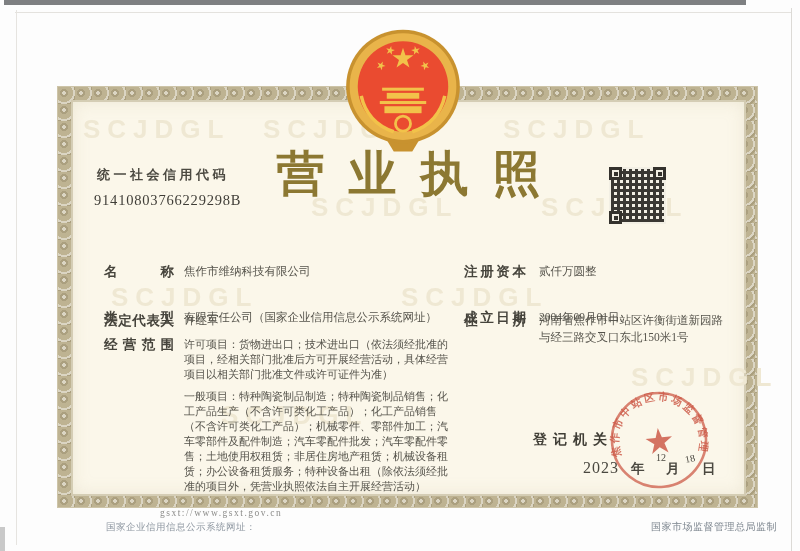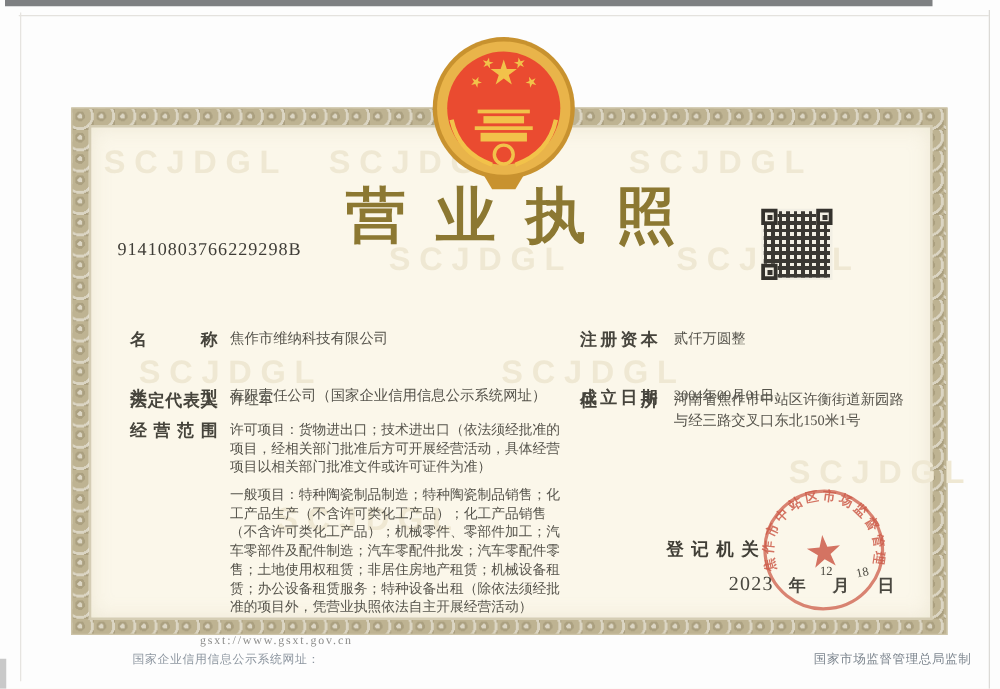--- a/index.html
+++ b/index.html
@@ -106,20 +106,21 @@
     <span class="wm">SCJDGL</span>
     <span class="wm">SCJDGL</span>
     <span class="wm">SCJDGL</span>
     <span class="wm">SCJDGL</span>
     <span class="wm">SCJDGL</span>
     <span class="wm">SCJDGL</span>
     <span class="wm">SCJDGL</span>
     <span class="wm">SCJDGL</span>
     <span class="wm">SCJDGL</span>
 
+    <div class="credit-label">统一社会信用代码</div>
     <div class="credit-code">91410803766229298B</div>
 
     <div class="license-title">营业执照</div>
 
     <div class="qr">
       <div class="f tl"></div>
       <div class="f tr"></div>
       <div class="f bl"></div>
     </div>
 

